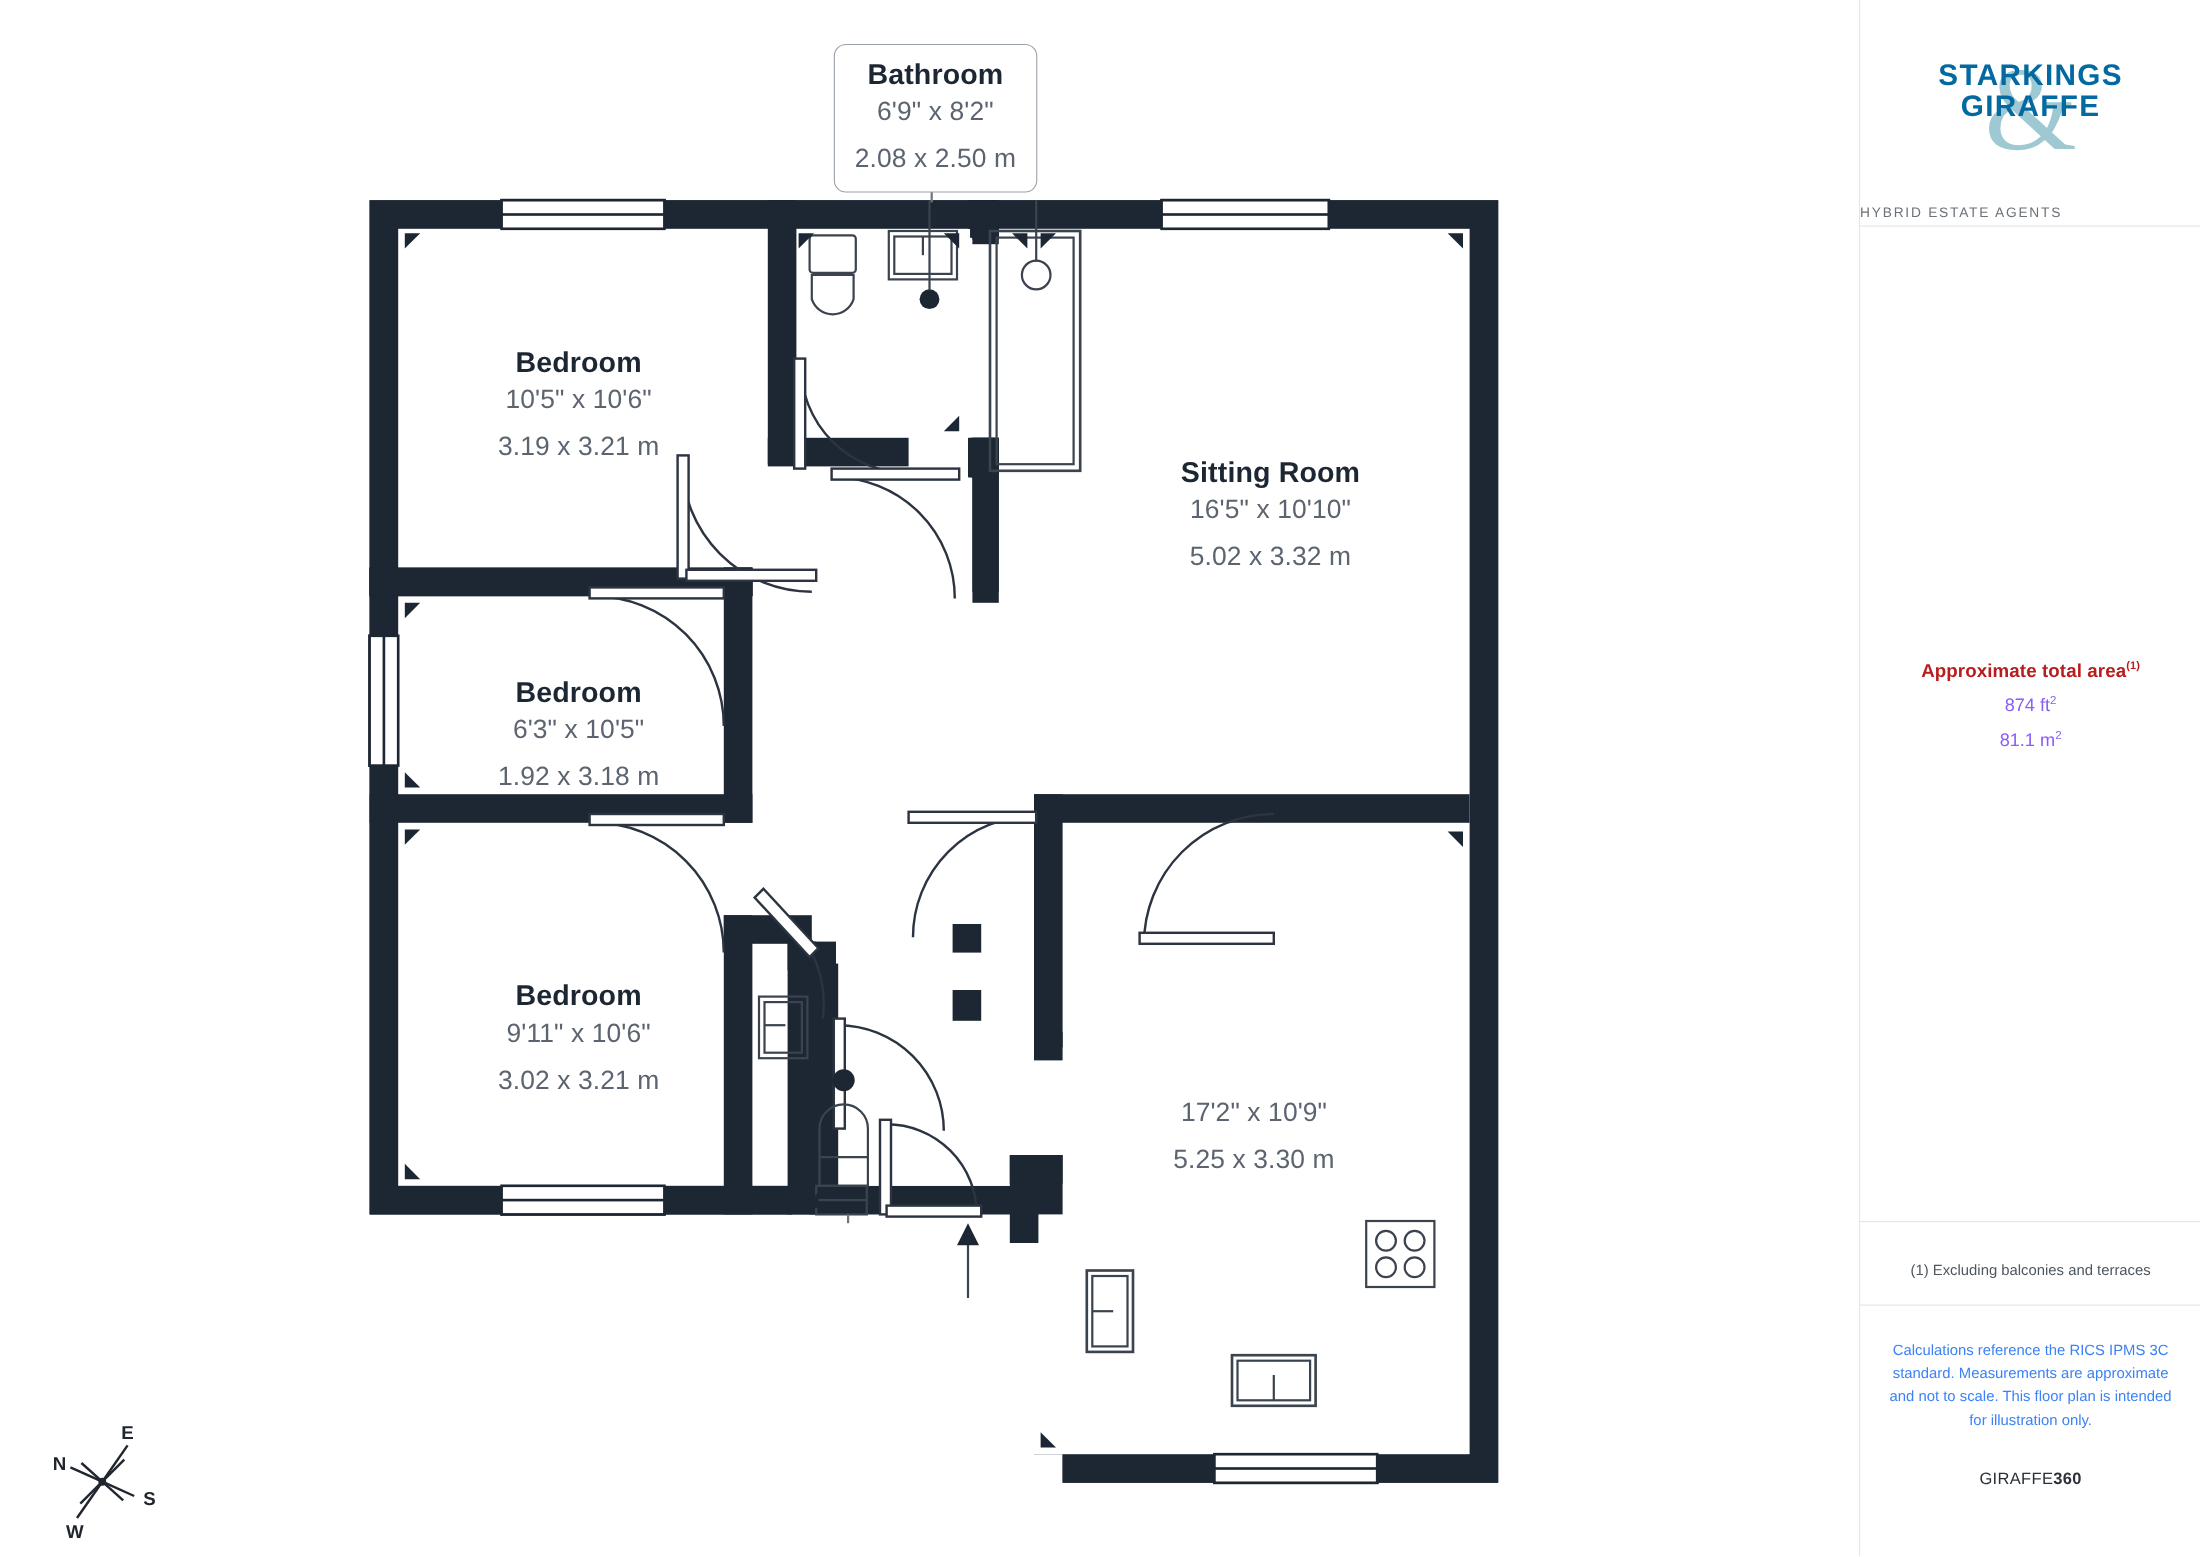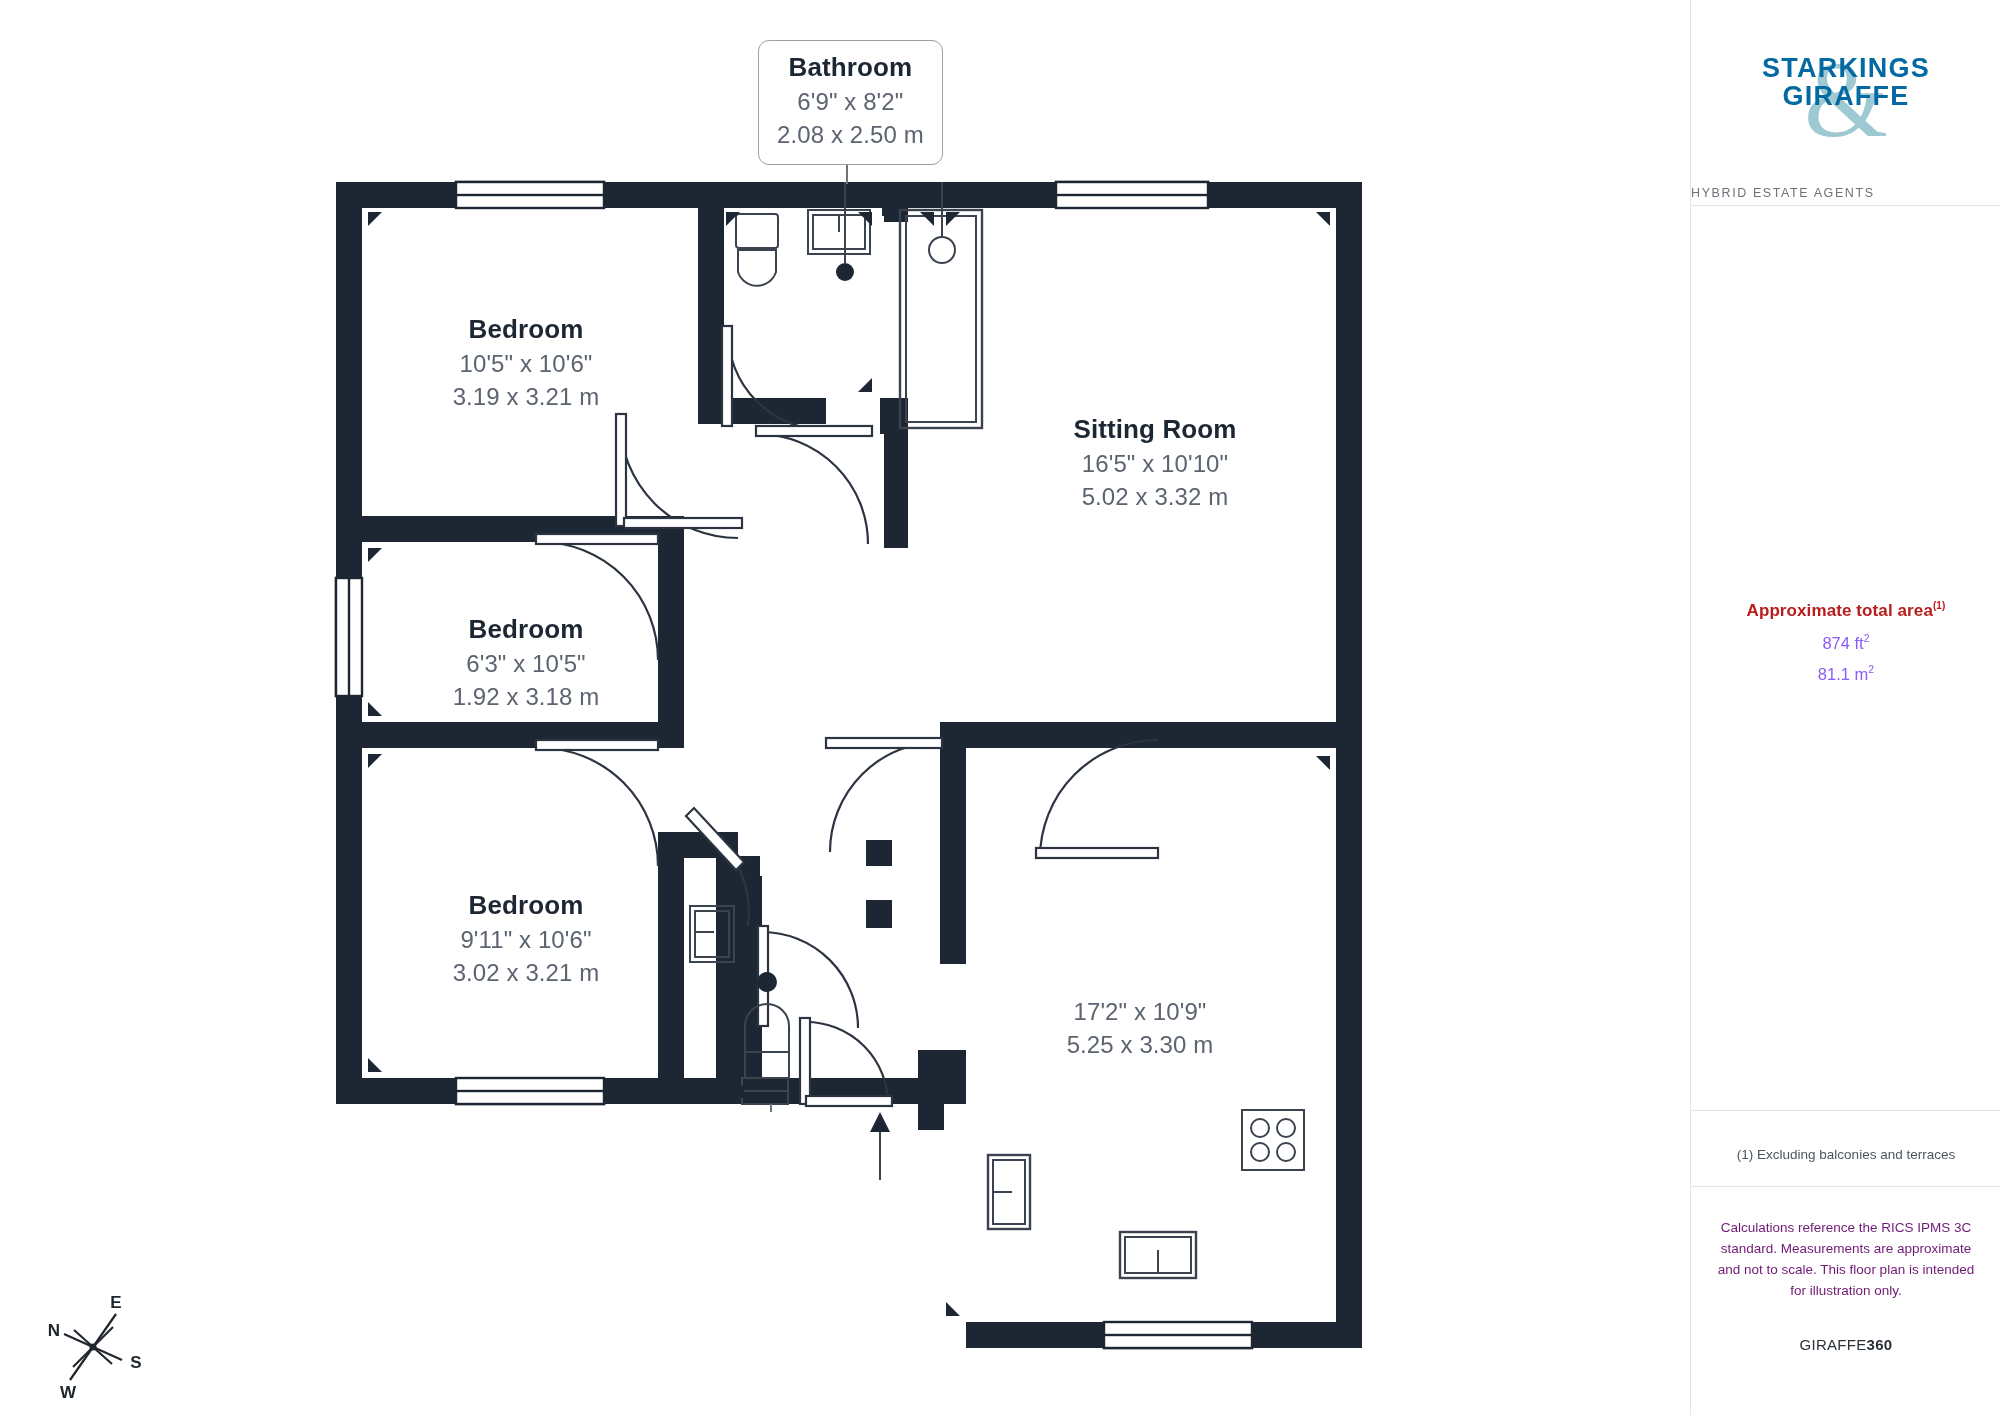--- a/index.html
+++ b/index.html
@@ -41,21 +41,21 @@
     display: block;
     margin-bottom: 3px;
   }
   .room-label .rl-imp,
   .room-label .rl-met {
     font-size: 24px;
     color: #5c6470;
     display: block;
     letter-spacing: .1px;
   }
-  .room-label .rl-met { margin-top: 2px; }
+  .room-label .rl-met { margin-top: 12px; }
 
   
   .room-label.boxed {
     background: #ffffff;
     border: 1.6px solid #9aa1a9;
     border-radius: 11px;
     padding: 10px 18px 13px 18px;
   }
   .callout-stem {
     position: absolute;
@@ -146,21 +146,21 @@
   #footnote-block { top: 1147px; }
   .footnote {
     font-size: 13.5px;
     color: #4e565e;
   }
 
   
   #disclaimer-block { top: 1218px; }
   .disclaimer {
     font-size: 13.5px;
-    color: #701a75;
+    color: #3b82f6;
     line-height: 1.55;
     padding: 0 26px;
   }
   .brand-giraffe {
     margin-top: 34px;
     font-size: 15px;
     color: #2b3138;
     letter-spacing: .3px;
   }
   .brand-giraffe b { font-weight: bold; }

